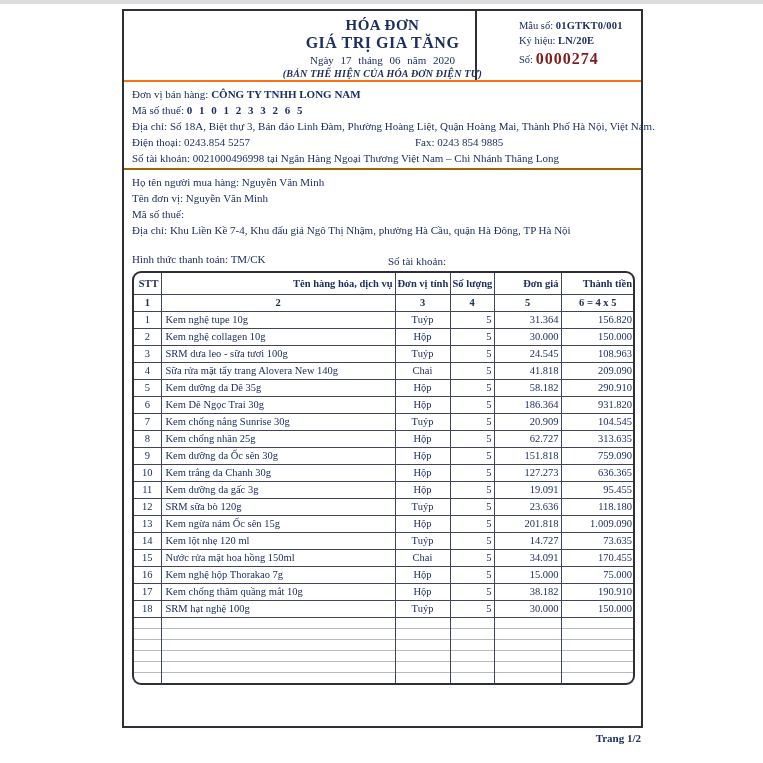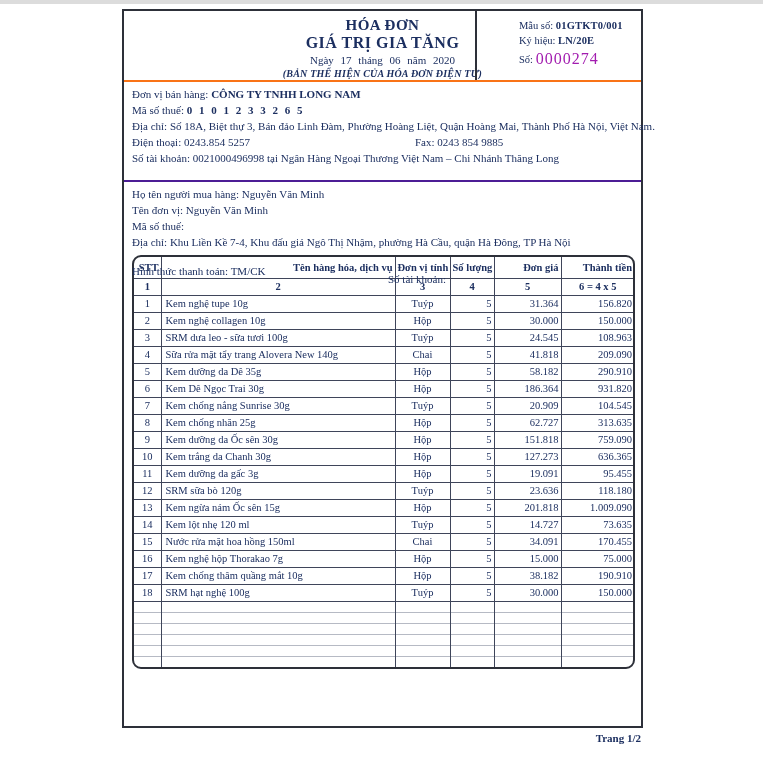--- a/index.html
+++ b/index.html
@@ -14,31 +14,31 @@
   .invoice-header { position:relative; height:71px; border-bottom:2px solid #f97316; }
   .header-title { position:absolute; left:0; right:0; top:6px; text-align:center; }
   .title-1 { font-size:15px; font-weight:bold; letter-spacing:.5px; }
   .title-2 { font-size:16px; font-weight:bold; letter-spacing:.5px; }
   .date-line { font-size:11px; margin-top:2px; word-spacing:4px; }
   .subtitle { font-size:10px; font-weight:bold; font-style:italic; margin-top:2px; letter-spacing:.2px; }
   .header-right { position:absolute; top:0; right:0; width:166px; height:100%;
     border-left:2px solid #2d3039; padding:9px 0 0 42px; }
   .hr-line { font-size:10.5px; margin-bottom:4px; white-space:nowrap; }
   .hr-line b { letter-spacing:.2px; }
-  .invoice-no-value { color:#a21caf; font-size:16px; font-weight:normal; letter-spacing:1px; vertical-align:-1px; }
+  .invoice-no-value { color:#7f1d1d; font-size:16px; font-weight:bold; letter-spacing:1px; vertical-align:-1px; }
 
   
   .info { font-size:11px; line-height:16px; padding:4px 8px 2px 8px; }
-  .seller-section { height:100px; border-bottom:2px solid #4c1d95; }
-  .buyer-section  { height:73px; }
+  .seller-section { height:88px; border-bottom:2px solid #a16207; }
+  .buyer-section  { height:101px; }
   .info .line { white-space:nowrap; position:relative; }
   .bold-val { font-weight:bold; }
   .tax-digits { font-weight:bold; letter-spacing:2px; }
   .fax-abs { position:absolute; left:283px; top:0; }
-  .acct-abs { position:absolute; left:256px; top:8px; }
+  .acct-abs { position:absolute; left:256px; top:2px; }
   .spacer-line { height:13px; }
 
   
   .table-wrap { width:503px; margin-left:8px; border:2px solid #2d3039; border-radius:9px; overflow:hidden; }
   table { width:100%; border-collapse:collapse; table-layout:fixed; }
   th, td { border-right:1px solid #3f455a; border-top:1px solid #3f455a;
     font-size:10.5px; color:#1c2f60; overflow:hidden; white-space:nowrap; padding:0 2px; }
   th:last-child, td:last-child { border-right:none; }
   tr.header-row th { border-top:none; height:21px; font-weight:bold; text-align:right; }
   tr.index-row td { height:17px; font-weight:bold; text-align:center; }

